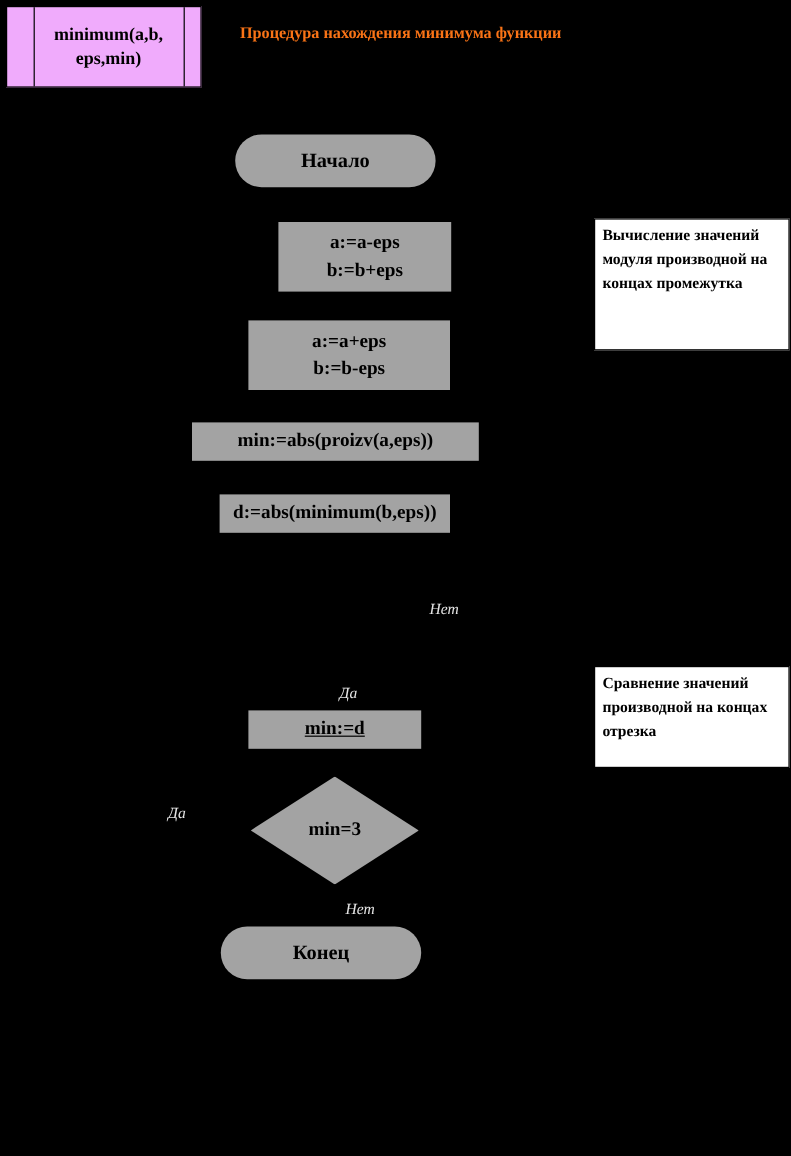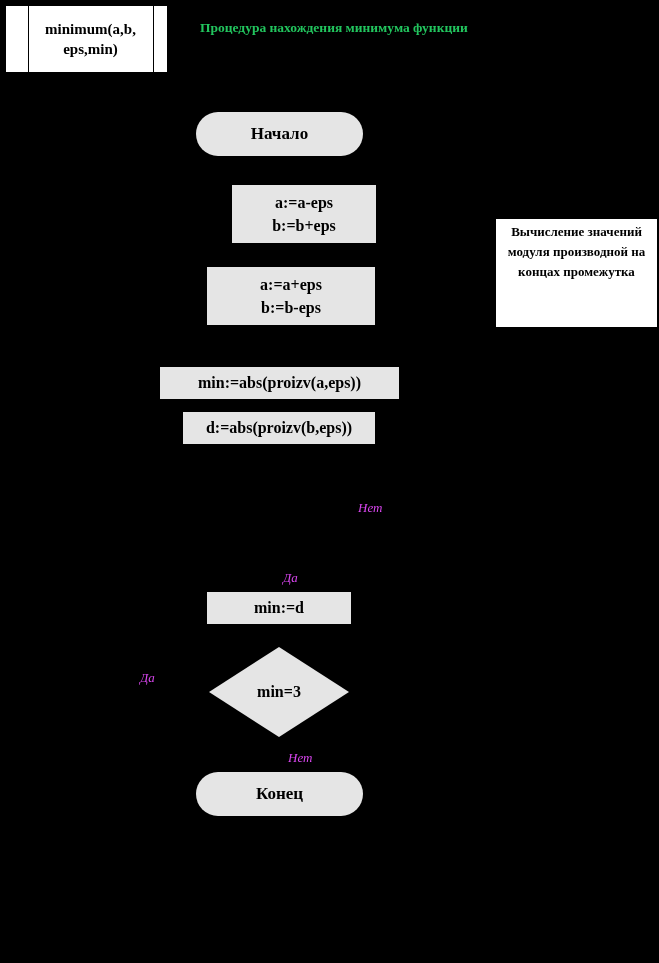--- a/index.html
+++ b/index.html
@@ -7,38 +7,38 @@
     position: relative;
     width: 659px;
     height: 963px;
     background: #000;
     font-family: "Liberation Serif", "DejaVu Serif", serif;
     color: #000;
     overflow: hidden;
   }
   .shape {
     position: absolute;
-    background: #e5e5e5;
+    background: #a3a3a3;
     display: flex;
     align-items: center;
     justify-content: center;
     text-align: center;
     font-weight: bold;
     font-size: 16px;
     box-sizing: border-box;
   }
   .terminator { border-radius: 22px; font-size: 17px; }
   .diamond { clip-path: polygon(50% 0%, 100% 50%, 50% 100%, 0% 50%); }
   .pre { white-space: pre-line; line-height: 1.45; }
 
   .header-box {
     position: absolute;
     left: 5px; top: 5px;
     width: 163px; height: 68px;
-    background: #ffffff;
+    background: #f0abfc;
     border: 1px solid #000;
     box-sizing: border-box;
   }
   .hdr-divider {
     position: absolute;
     top: 0; bottom: 0;
     width: 1px;
     background: #000;
   }
   .hdr-text {
@@ -47,39 +47,38 @@
     display: flex; align-items: center; justify-content: center;
     text-align: center;
     font-weight: bold;
     font-size: 15px;
     line-height: 1.35;
   }
   .page-title {
     position: absolute;
     left: 200px; top: 20px;
     width: 330px;
-    color: #22c55e;
+    color: #f97316;
     font-weight: bold;
     font-size: 13.5px;
   }
   .note {
     position: absolute;
     background: #ffffff;
     border: 1px solid #000;
     box-sizing: border-box;
     font-weight: bold;
     font-size: 13px;
     line-height: 1.55;
     padding: 3px 6px;
-    text-align: center;
-    margin-top: 36px;
+    text-align: left;
   }
   .branch-label {
     position: absolute;
-    color: #d946ef;
+    color: #e5e5e5;
     font-style: italic;
     font-size: 13px;
   }
 </style>
 </head>
 <body>
 
 <div id="page">
 
   <div class="header-box">
@@ -94,31 +93,32 @@
   <div class="shape terminator" style="left:196px; top:112px; width:167px; height:44px;">Начало</div>
 
   <div class="shape pre" style="left:207px; top:185px; width:144px; height:58px;margin-left:25px;">a:=a-eps
 b:=b+eps</div>
 
   <div class="note" style="left:495px; top:182px; width:163px; height:110px;">Вычисление значений модуля производной на концах промежутка</div>
 
   <div class="shape pre" style="left:207px; top:267px; width:168px; height:58px;">a:=a+eps
 b:=b-eps</div>
 
-  <div class="shape" style="left:160px; top:352px; width:239px; height:32px;margin-top:15px;">min:=abs(proizv(a,eps))</div>
+  <div class="shape" style="left:160px; top:352px; width:239px; height:32px;">min:=abs(proizv(a,eps))</div>
 
-  <div class="shape" style="left:183px; top:412px; width:192px; height:32px;">d:=abs(proizv(b,eps))</div>
+  <div class="shape" style="left:183px; top:412px; width:192px; height:32px;">d:=abs(minimum(b,eps))</div>
 
 
   <div class="branch-label" style="left:358px; top:500px;">Нет</div>
   <div class="branch-label" style="left:283px; top:570px;">Да</div>
 
+  <div class="note" style="left:495px; top:555px; width:163px; height:85px;">Сравнение значений производной на концах отрезка</div>
 
-  <div class="shape" style="left:207px; top:592px; width:144px; height:32px;">min:=d</div>
+  <div class="shape" style="left:207px; top:592px; width:144px; height:32px;text-decoration:underline;">min:=d</div>
 
   <div class="shape diamond" style="left:209px; top:647px; width:140px; height:90px;">min=3</div>
 
   <div class="branch-label" style="left:140px; top:670px;">Да</div>
   <div class="branch-label" style="left:288px; top:750px;">Нет</div>
 
-  <div class="shape terminator" style="left:196px; top:772px; width:167px; height:44px;text-align:right;">Конец</div>
+  <div class="shape terminator" style="left:184px; top:772px; width:167px; height:44px;text-align:right;">Конец</div>
 
 </div>
 
 </body></html>

